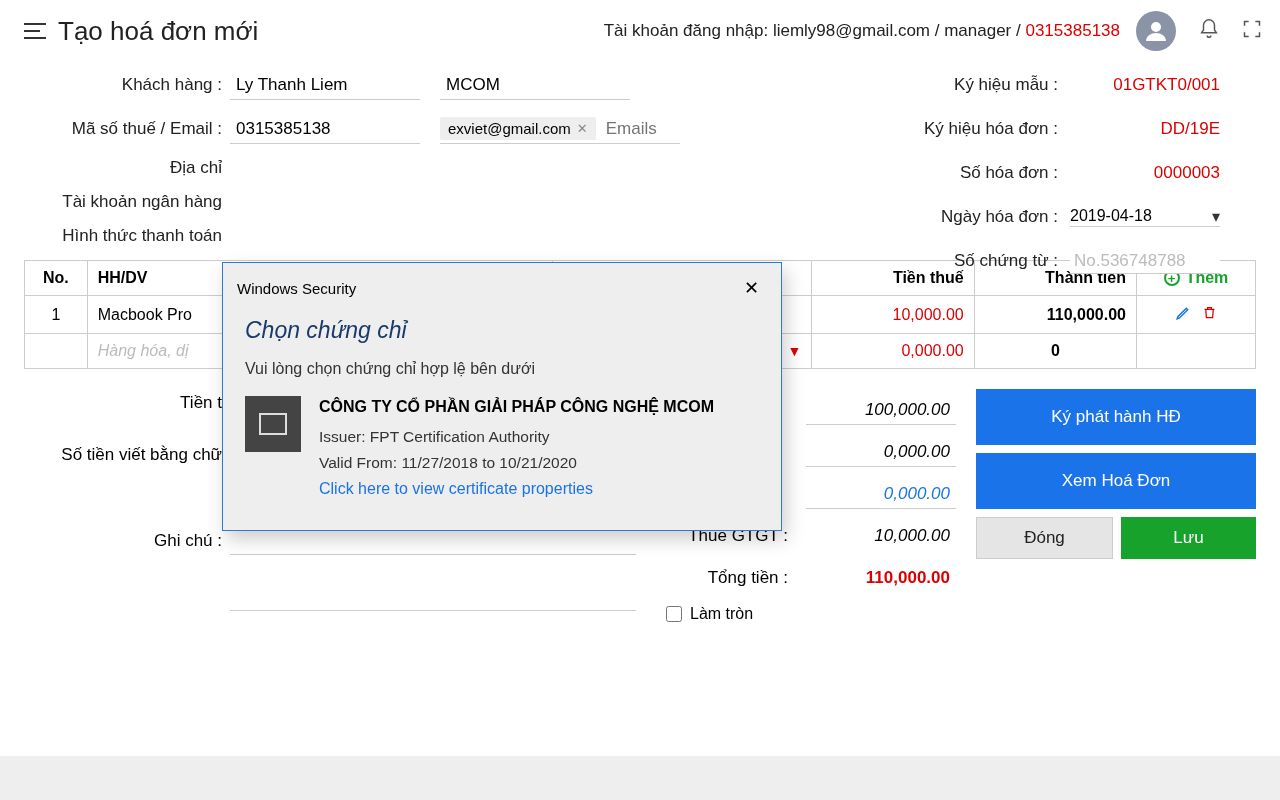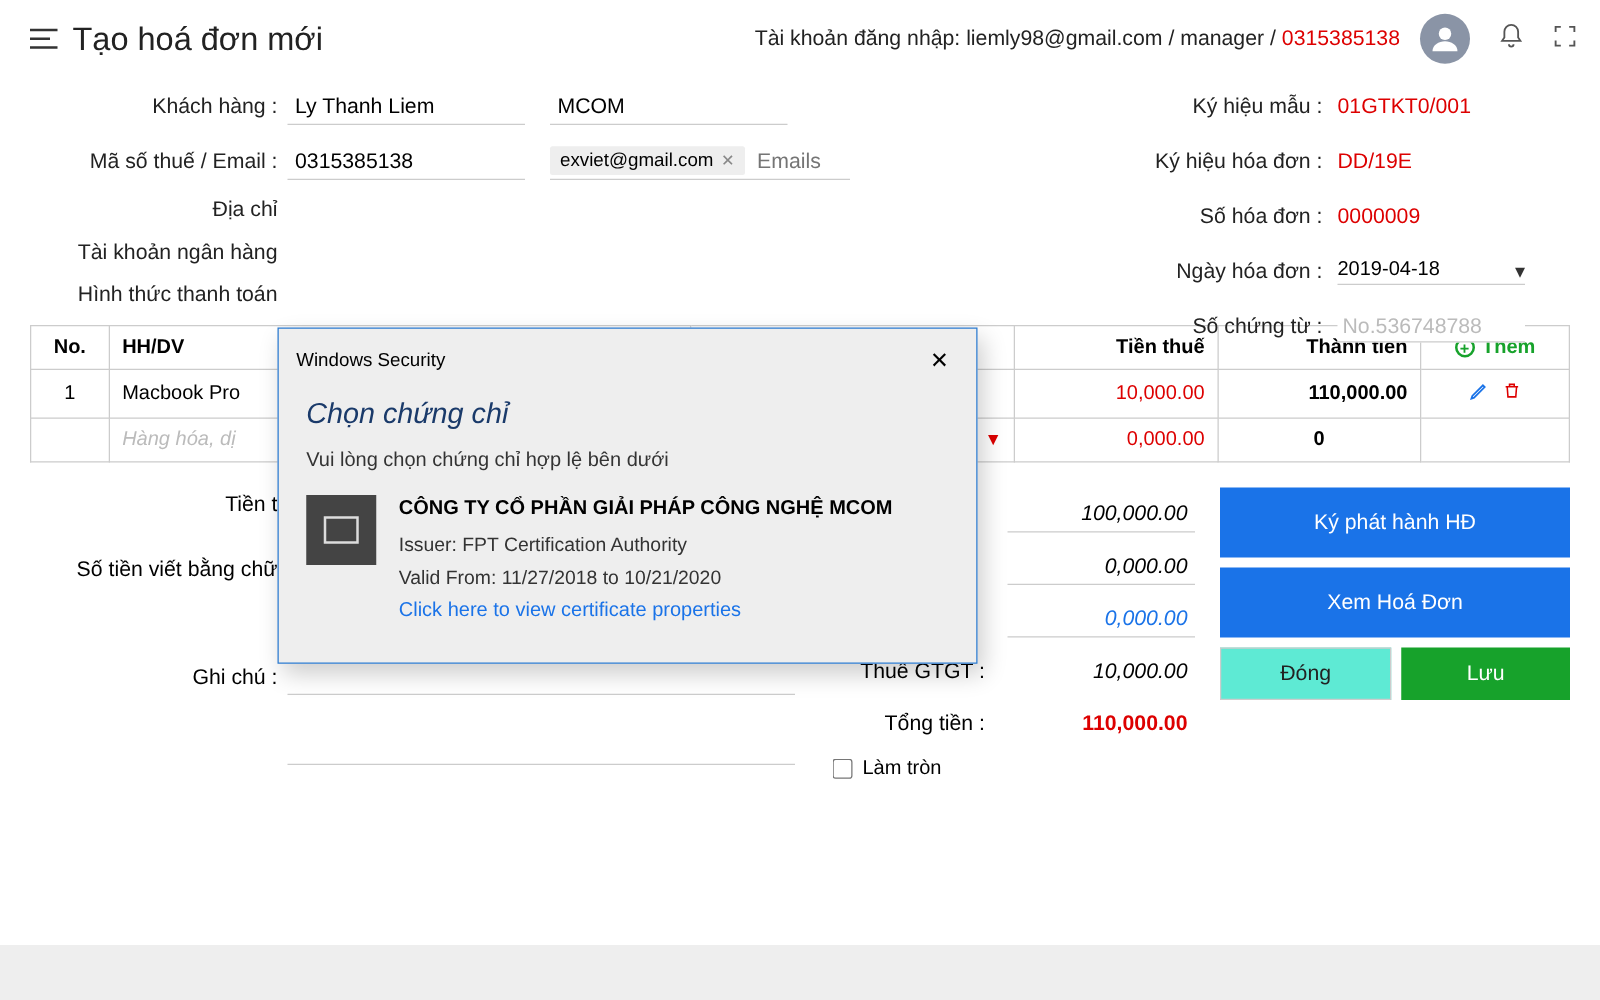--- a/index.html
+++ b/index.html
@@ -27,21 +27,21 @@
   .label { width: 206px; text-align: right; padding-right: 8px; font-size: 17px; color: #222; }
   .field { height: 30px; border: none; border-bottom: 1px solid #ccc; padding: 2px 6px; font-size: 17px; min-width: 180px; margin-right: 20px; }
   .email-chip-wrap { display:flex; align-items:center; border-bottom:1px solid #ccc; height:30px; padding:0 4px 0 0; margin-right:10px;}
   .email-chip { background:#eee; padding:3px 8px; font-size:15px; border-radius:2px; display:flex; align-items:center; }
   .email-chip .x { margin-left:6px; color:#888; cursor:pointer; font-size:13px;}
   .emails-placeholder { border:none; font-size:17px; color:#aaa; padding-left:10px; }
 
   .right-block { position:absolute; right:36px; top:0; width:320px;}
   .meta-row { display:flex; align-items:center; justify-content:flex-end; margin-bottom:14px; height:30px;}
   .meta-label { font-size:17px; color:#222; margin-right:12px; }
-  .meta-value { font-size:17px; min-width:150px; }
+  .meta-value { font-size:17px; min-width:150px;text-align:right; }
   .red { color:#d00; }
   .meta-input { border:none; border-bottom:1px solid #ccc; font-size:17px; width:150px; padding:2px 4px;}
   .meta-input::placeholder { color:#bbb; }
   .caret-down { margin-left:auto; color:#333; }
 
   
   .table { width: 100%; border-collapse: collapse; margin-top: 10px; }
   .table th, .table td { border:1px solid #ccc; padding:8px 10px; font-size:16px; text-align:left; }
   .table th { font-weight:700; }
   .table td.num, .table th.num { text-align:right; }
@@ -71,21 +71,21 @@
   .total-label { font-size:17px; margin-right:18px; }
   .total-val { width:150px; text-align:right; font-size:17px; padding:4px 6px; border-bottom:1px solid #ccc;}
   .total-val.noborder { border-bottom:none; }
   .blue { color:#1a73e8; }
 
   .actions { width:280px; margin-left:20px; display:flex; flex-direction:column; gap:8px;}
   .btn { height:56px; border:none; font-size:17px; cursor:pointer; color:#fff; }
   .btn-primary { background:#1a73e8; }
   .btn-row { display:flex; gap:8px; }
   .btn-half { flex:1; height:42px; font-size:17px; cursor:pointer; }
-  .btn-white { background:#5eead4; border:1px solid #ccc; color:#222;}
+  .btn-white { background:#e5e5e5; border:1px solid #ccc; color:#222;}
   .btn-green { background:#17a22b; color:#fff; border:none;}
 
   .round-row { display:flex; align-items:center; padding-left:20px; margin-top:6px;}
   .round-row input[type=checkbox]{ width:16px; height:16px; margin-right:8px;}
 
   .bottom-bar { position:absolute; bottom:0; left:0; right:0; height:44px; background:#eee;}
 
   
   .modal { position:absolute; left:222px; top:200px; width:560px; background:#eee; border:1px solid #2b7bd1; box-shadow:4px 8px 18px rgba(0,0,0,.2); }
   .modal-titlebar { display:flex; align-items:center; padding:10px 14px; font-size:15px;}
@@ -179,21 +179,21 @@
       <div class="meta-row">
             <span class="meta-label">Ký hiệu mẫu :</span>
             <span class="meta-value red">01GTKT0/001</span>
           </div>
       <div class="meta-row">
             <span class="meta-label">Ký hiệu hóa đơn :</span>
             <span class="meta-value red">DD/19E</span>
           </div>
       <div class="meta-row">
             <span class="meta-label">Số hóa đơn :</span>
-            <span class="meta-value red">0000009</span>
+            <span class="meta-value red">0000003</span>
           </div>
       <div class="meta-row">
             <span class="meta-label">Ngày hóa đơn :</span>
         <div style="width:150px; display:flex; border-bottom:1px solid #ccc;">
               <span>2019-04-18</span>
               <span class="caret-down">▾</span>
             </div>
       </div>
       <div class="meta-row">
             <span class="meta-label">Số chứng từ :</span>

